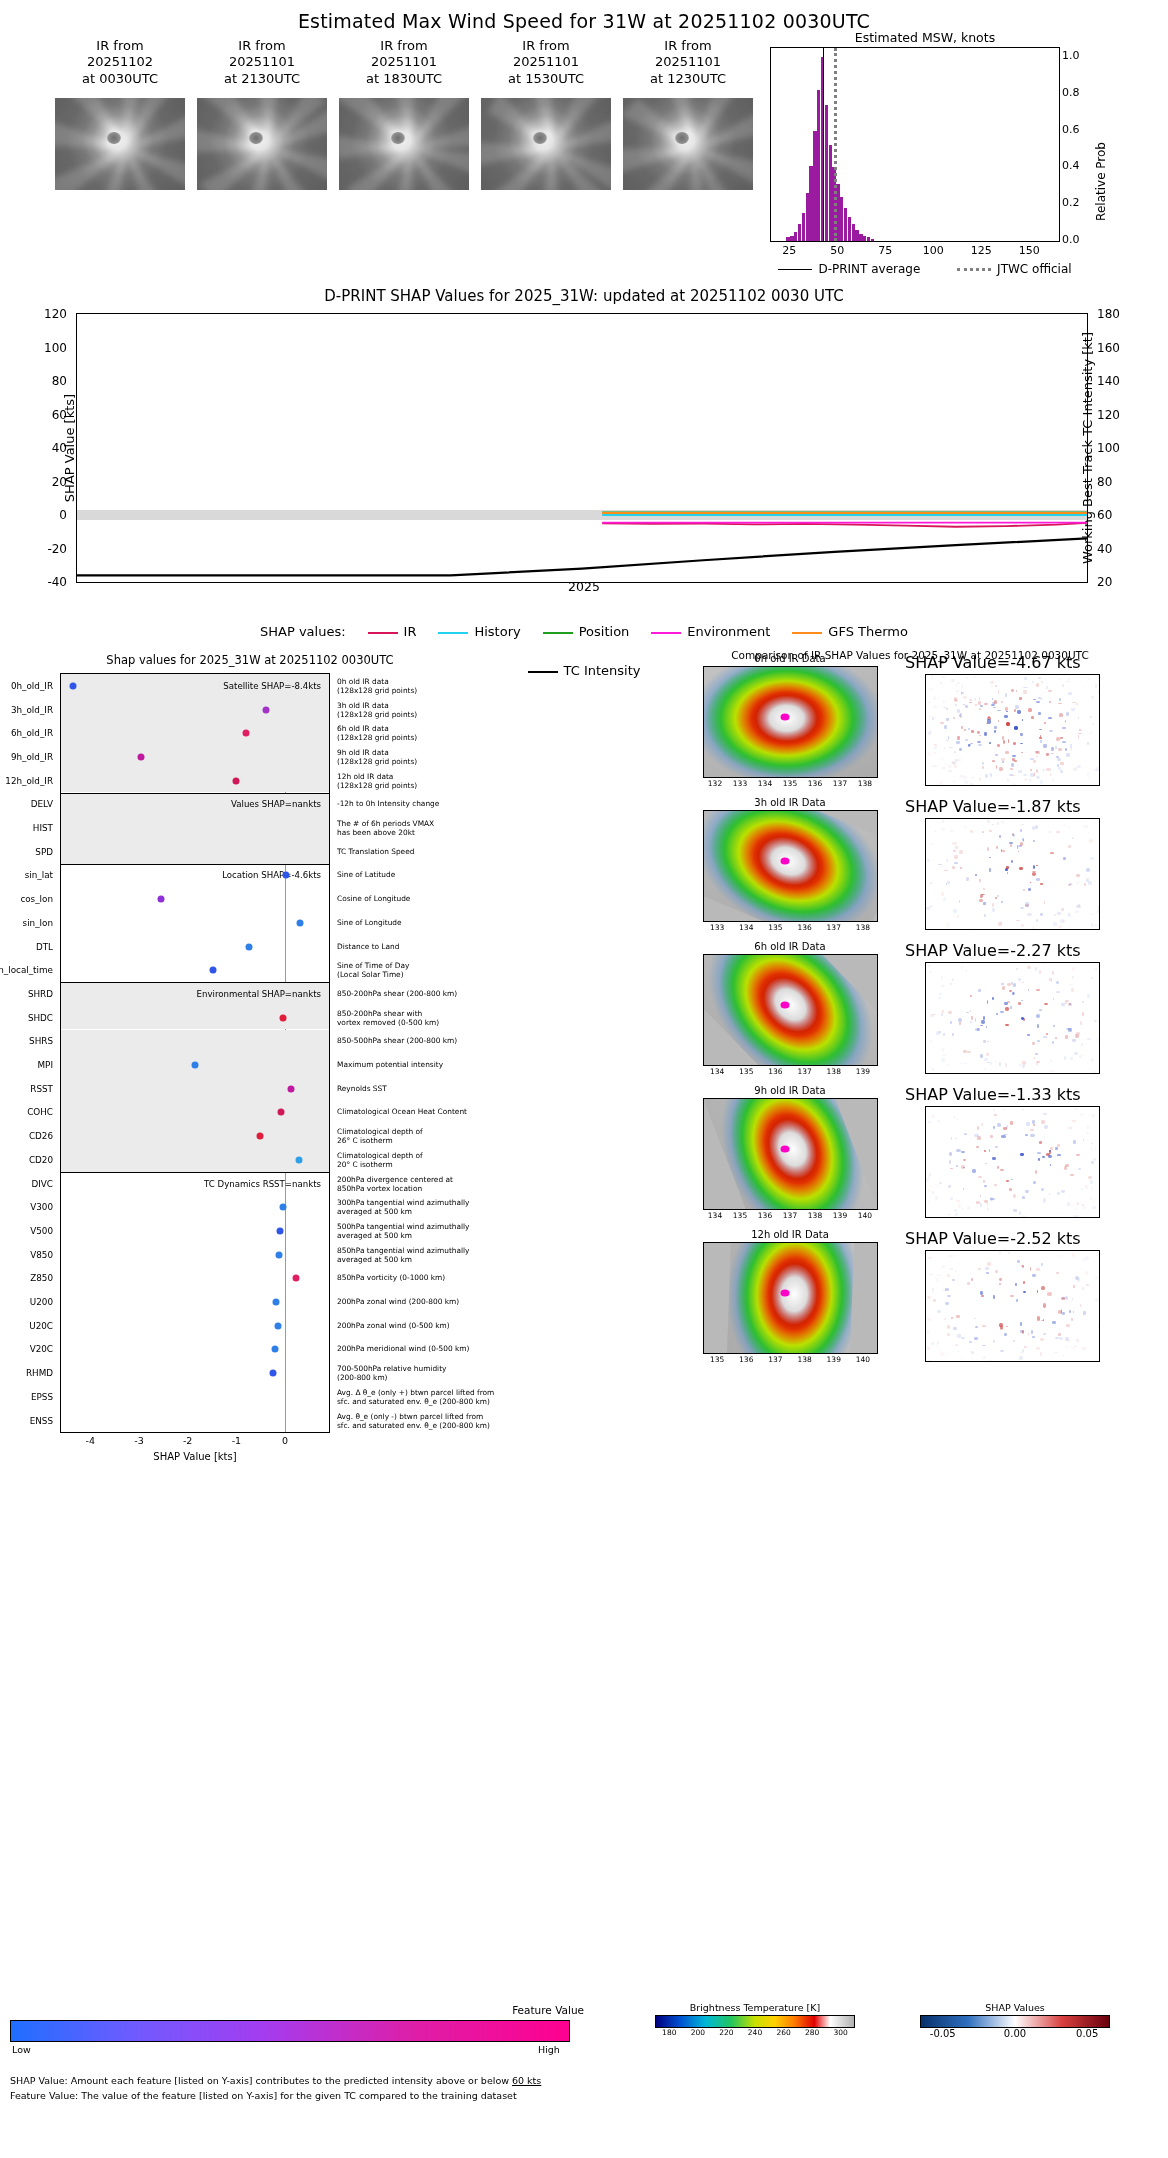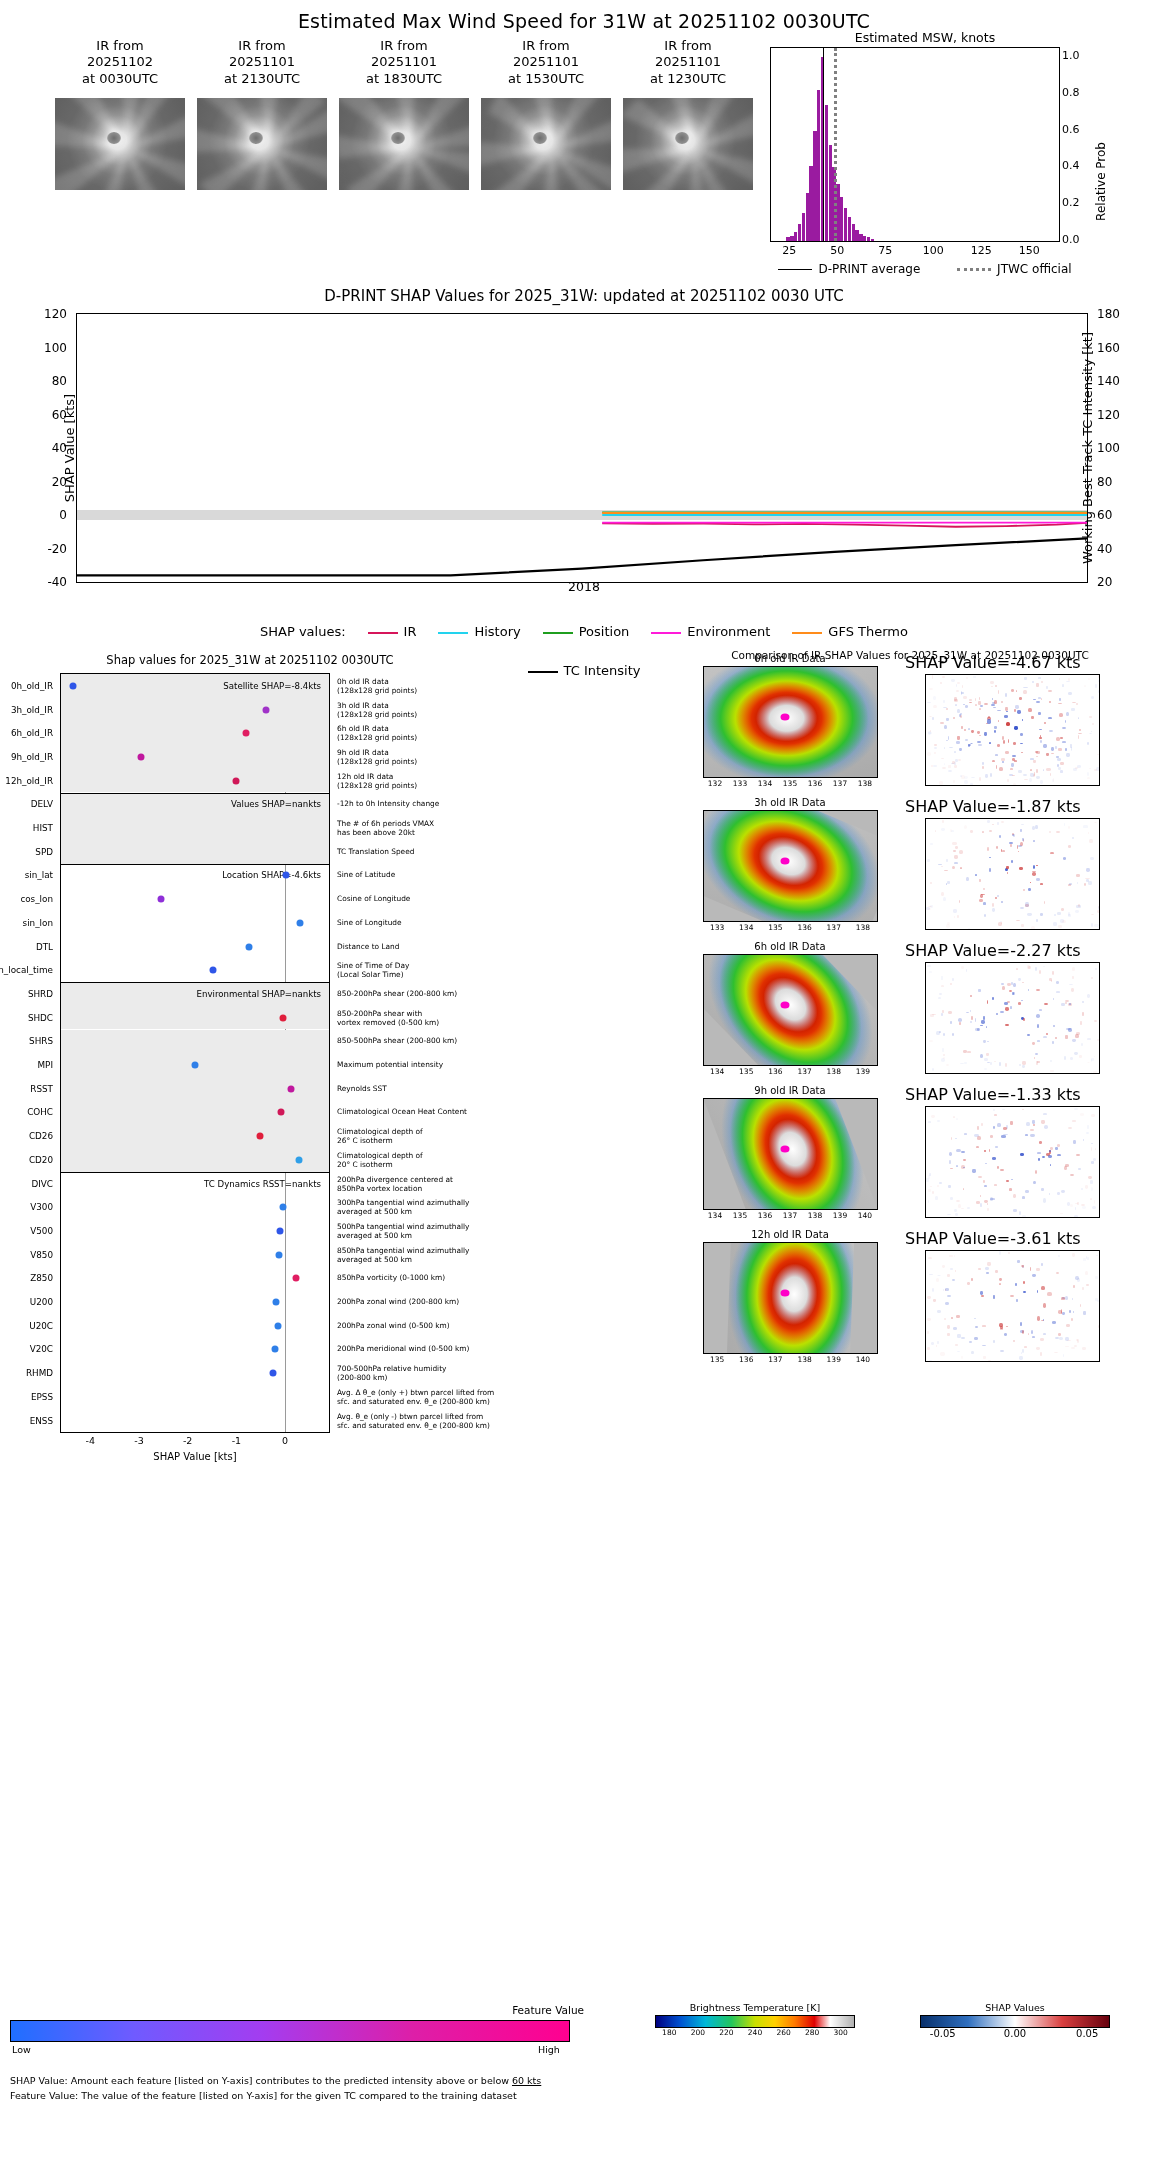--- a/index.html
+++ b/index.html
@@ -350,21 +350,21 @@
     <div class="zeroband" style="top: 195.975px; height: 10.05px;"></div>
         <svg width="100%" height="268" viewBox="0 0 1000 268" preserveAspectRatio="none" style="position: absolute; inset: 0px;">
           <polyline points="520,209.375 570,209.8775 620,209.71 670,210.38 720,209.8775 770,210.5475 820,211.72 870,212.725 920,212.055 970,210.715 1000,208.8725" fill="none" stroke="#d6155a" stroke-width="1.8" vector-effect="non-scaling-stroke"></polyline>
           <polyline points="520,201 1000,201" fill="none" stroke="#22d3ee" stroke-width="1.8" vector-effect="non-scaling-stroke"></polyline>
           <polyline points="520,198.32 1000,198.32" fill="none" stroke="#1f9e1f" stroke-width="1.8" vector-effect="non-scaling-stroke"></polyline>
           <polyline points="520,208.70499999999998 1000,208.70499999999998" fill="none" stroke="#ff1ad9" stroke-width="1.8" vector-effect="non-scaling-stroke"></polyline>
           <polyline points="520,198.99 1000,198.99" fill="none" stroke="#ff8c1a" stroke-width="1.8" vector-effect="non-scaling-stroke"></polyline>
           <polyline points="0,261.3 120,261.3 250,261.3 370,261.3 500,254.6 620,246.225 750,237.85 870,231.15 1000,224.45" fill="none" stroke="#000000" stroke-width="2.2" vector-effect="non-scaling-stroke"></polyline>
         </svg>
       </div>
-    <div style="text-align:center;font-size:12.5px;margin-top:-4px;">2018</div>
+    <div style="text-align:center;font-size:12.5px;margin-top:-4px;">2025</div>
     <div class="pbLegend" id="pbLegend">
         <span>SHAP values:</span>
         <span><i class="sw" style="border-top-color:#d6155a"></i>IR</span>
         <span><i class="sw" style="border-top-color:#22d3ee"></i>History</span>
         <span><i class="sw" style="border-top-color:#1f9e1f"></i>Position</span>
         <span><i class="sw" style="border-top-color:#ff1ad9"></i>Environment</span>
         <span><i class="sw" style="border-top-color:#ff8c1a"></i>GFS Thermo</span>
         <span style="flex-basis: 100%; text-align: center; margin-top: 2px;"><i class="sw" style="border-top-color:#000000"></i>TC Intensity</span>
       </div>
   </div>
@@ -1394,21 +1394,21 @@
               <div style="position:absolute;left:94.6%;top:82.7%;width:2.2px;height:2.2px;background:rgba(200,40,40,0.07);border-radius:40%"></div>
               <div style="position:absolute;left:50.5%;top:79.1%;width:2.7px;height:4.1px;background:rgba(200,40,40,0.18);border-radius:40%"></div>
               <div style="position:absolute;left:87.7%;top:55.7%;width:2.8px;height:1.9px;background:rgba(40,70,200,0.16);border-radius:40%"></div>
               <div style="position:absolute;left:40.9%;top:14.3%;width:3.9px;height:4.0px;background:rgba(40,70,200,0.26);border-radius:40%"></div>
               <div style="position:absolute;left:66.8%;top:44.1%;width:3.9px;height:2.5px;background:rgba(40,70,200,0.73);border-radius:40%"></div>
               <div style="position:absolute;left:85.1%;top:30.4%;width:3.0px;height:3.3px;background:rgba(40,70,200,0.28);border-radius:40%"></div>
             </div>
           </div>
         </div>
         <div class="smCell">
-          <div class="smTitle">SHAP Value=-3.61 kts</div>
+          <div class="smTitle">SHAP Value=-2.52 kts</div>
           <div class="smMap">
             <div class="smNoise">
               <div style="position:absolute;left:84.7%;top:54.5%;width:1.8px;height:2.3px;background:rgba(40,70,200,0.30);border-radius:40%"></div>
               <div style="position:absolute;left:46.0%;top:68.4%;width:2.4px;height:1.2px;background:rgba(200,40,40,0.61);border-radius:40%"></div>
               <div style="position:absolute;left:87.2%;top:24.5%;width:2.7px;height:4.1px;background:rgba(40,70,200,0.09);border-radius:40%"></div>
               <div style="position:absolute;left:0.6%;top:40.6%;width:3.6px;height:3.6px;background:rgba(200,40,40,0.10);border-radius:40%"></div>
               <div style="position:absolute;left:0.6%;top:61.3%;width:3.8px;height:2.9px;background:rgba(200,40,40,0.06);border-radius:40%"></div>
               <div style="position:absolute;left:54.1%;top:71.5%;width:4.3px;height:3.1px;background:rgba(40,70,200,0.34);border-radius:40%"></div>
               <div style="position:absolute;left:56.9%;top:86.1%;width:2.1px;height:2.2px;background:rgba(200,40,40,0.17);border-radius:40%"></div>
               <div style="position:absolute;left:92.4%;top:29.9%;width:2.9px;height:1.7px;background:rgba(200,40,40,0.15);border-radius:40%"></div>

